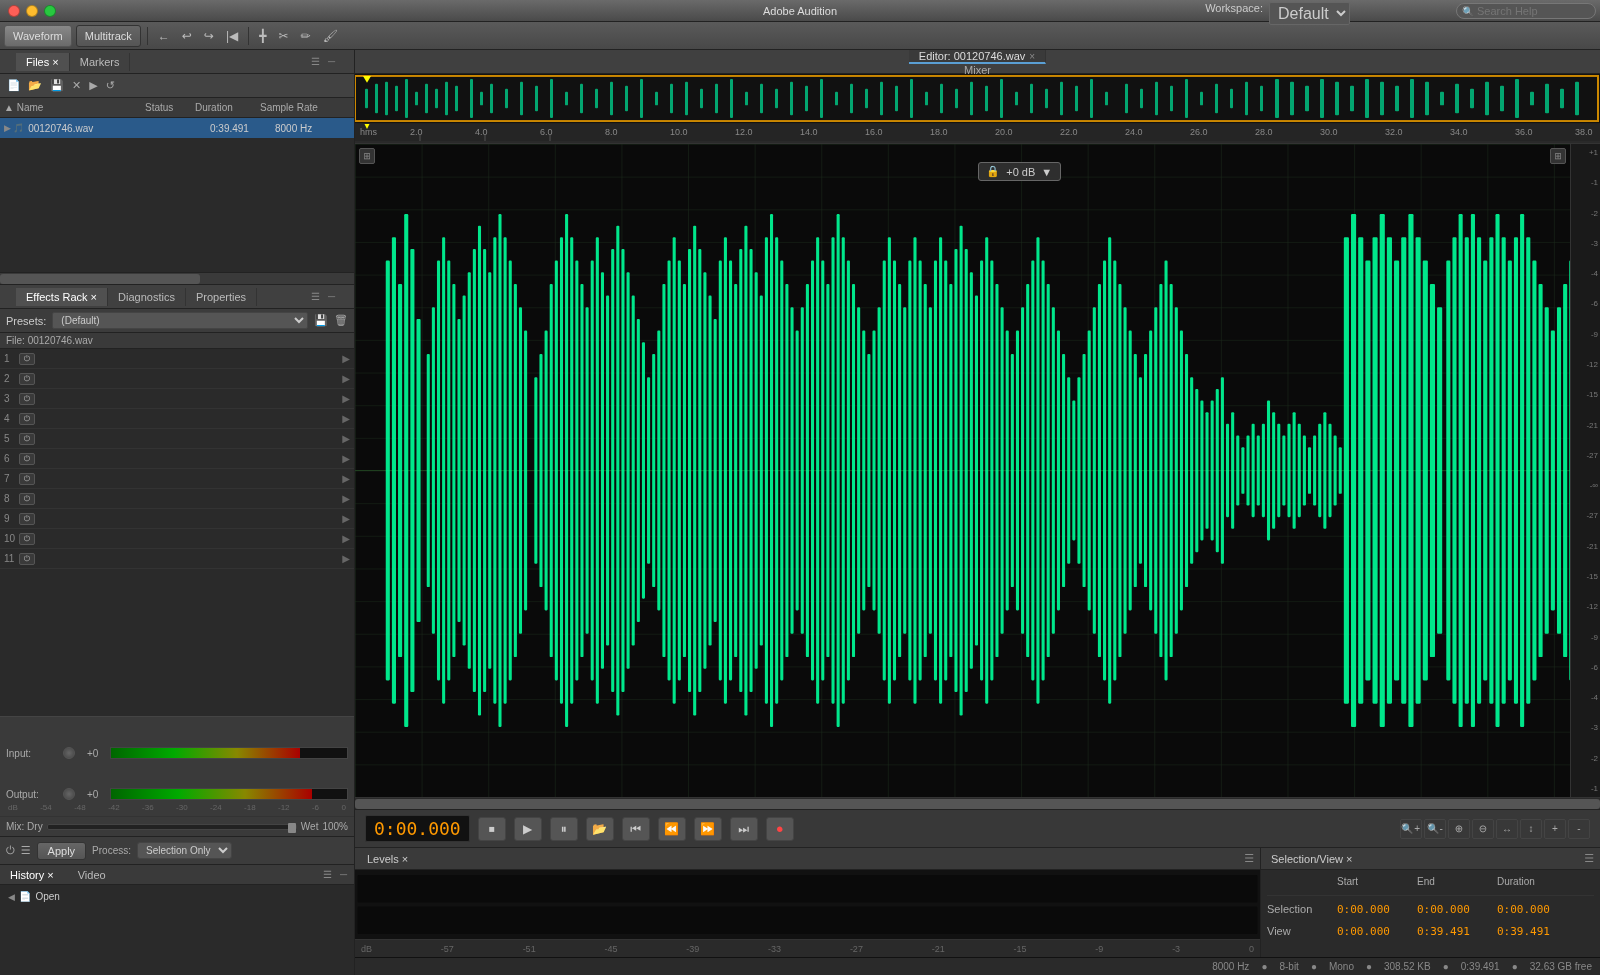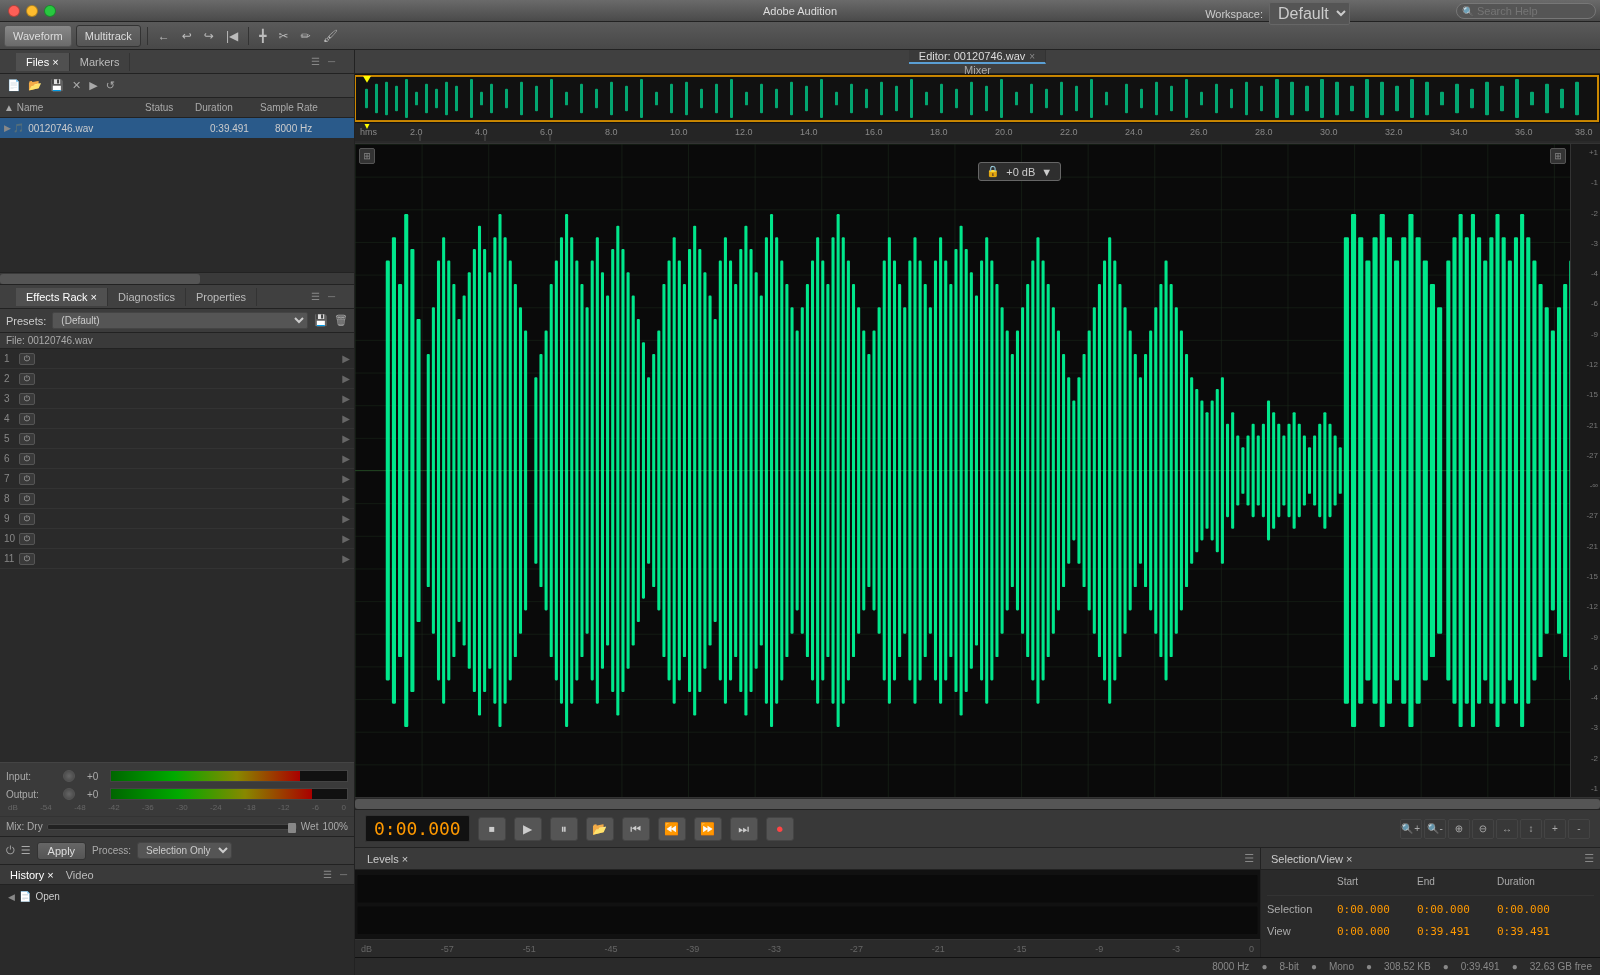--- a/index.html
+++ b/index.html
@@ -41,21 +41,21 @@
     .win-max { background: #28c840; }
     #title-text {
       font-size: 11px;
       color: #ddd;
     }
     #workspace-area {
       position: absolute;
       right: 250px;
       top: 2px;
       display: flex;
-      align-items: center;
+      align-items: flex-start;
       gap: 6px;
       font-size: 11px;
     }
     #search-area {
       position: absolute;
       right: 4px;
       top: 3px;
       display: flex;
       align-items: center;
     }
@@ -321,20 +321,21 @@
       background: #3a3a3a;
       border-top: 1px solid #444;
       padding: 4px 6px;
       font-size: 10px;
     }
     .io-row {
       display: flex;
       align-items: center;
       height: 18px;
       gap: 12px;
+      margin-top: 23px;
     }
     .io-label { width: 45px; color: #aaa; }
     .io-knob {
       width: 12px; height: 12px;
       background: radial-gradient(circle, #666, #444);
       border: 1px solid #555;
       border-radius: 50%;
     }
     .io-value { color: #aaa; }
     .io-meter {
@@ -1055,21 +1056,21 @@
         <span class="process-label">Process:</span>
         <select class="process-select">
           <option>Selection Only</option>
           <option>Entire File</option>
         </select>
       </div>
     </div>
 
     <div id="history-panel">
       <div class="panel-tab-bar-mini">
-        <div style="display:flex;gap:0;">
+        <div style="display:flex;gap:12px;">
           <span class="panel-tab-mini active">History ×</span>
           <span class="panel-tab-mini">Video</span>
         </div>
         <div style="display:flex;gap:2px;">
           <span class="panel-ctrl-btn">☰</span>
           <span class="panel-ctrl-btn">─</span>
         </div>
       </div>
       <div id="history-content">
         <div class="history-item">

